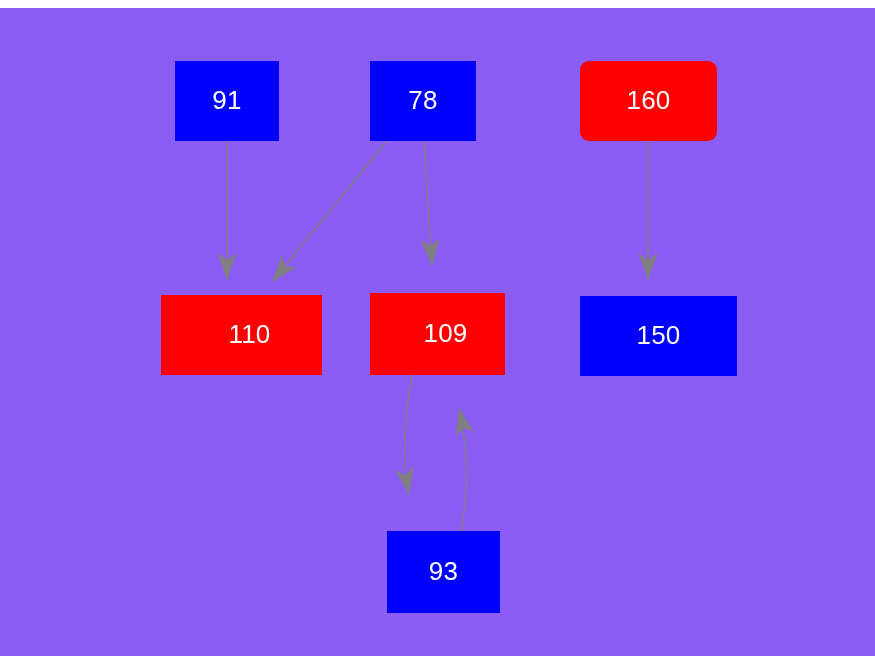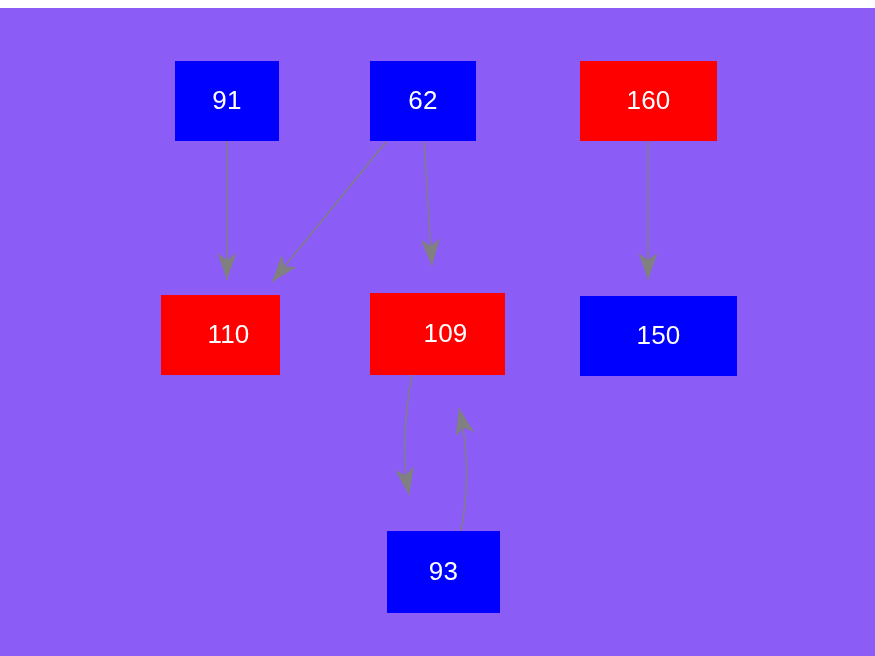--- a/index.html
+++ b/index.html
@@ -64,26 +64,26 @@
       <path d="M 412,367 C 402,420 404,460 409,487" fill="none" stroke="#808080" stroke-width="1.4"></path>
       <path d="M 0,0 L -27,-9.5 L -20,0 L -27,9.5 Z" fill="#808080" transform="translate(409,487) rotate(80.29802687798964)"></path>
       <path d="M 461,523 C 471,470 466,430 459,400" fill="none" stroke="#808080" stroke-width="1.4"></path>
       <path d="M 0,0 L -27,-9.5 L -20,0 L -27,9.5 Z" fill="#808080" transform="translate(459,400) rotate(-102.60805296578611)"></path>
     </svg>
 
   <div class="node" style="left: 175px; top: 53px; width: 104px; height: 80px; background: rgb(0, 0, 255); color: rgb(255, 255, 255);">
     <span class="node-label">91</span>
   </div>
   <div class="node" style="left: 370px; top: 53px; width: 106px; height: 80px; background: rgb(0, 0, 255); color: rgb(255, 255, 255);">
-    <span class="node-label">62</span>
+    <span class="node-label">78</span>
   </div>
-  <div class="node" style="left: 580px; top: 53px; width: 137px; height: 80px; background: rgb(255, 0, 0); color: rgb(255, 255, 255);">
+  <div class="node" style="left: 580px; top: 53px; width: 137px; height: 80px; background: rgb(255, 0, 0); color: rgb(255, 255, 255); border-radius: 9px;">
     <span class="node-label">160</span>
   </div>
-  <div class="node" style="left: 161px; top: 287px; width: 119px; height: 80px; background: rgb(255, 0, 0); color: rgb(255, 255, 255); padding-left: 16px;">
+  <div class="node" style="left: 161px; top: 287px; width: 161px; height: 80px; background: rgb(255, 0, 0); color: rgb(255, 255, 255); padding-left: 16px;">
     <span class="node-label">110</span>
   </div>
   <div class="node" style="left: 370px; top: 285px; width: 135px; height: 82px; background: rgb(255, 0, 0); color: rgb(255, 255, 255); padding-left: 16px;">
     <span class="node-label">109</span>
   </div>
   <div class="node" style="left: 580px; top: 288px; width: 157px; height: 80px; background: rgb(0, 0, 255); color: rgb(255, 255, 255);">
     <span class="node-label">150</span>
   </div>
   <div class="node" style="left: 387px; top: 523px; width: 113px; height: 82px; background: rgb(0, 0, 255); color: rgb(255, 255, 255);">
     <span class="node-label">93</span>

